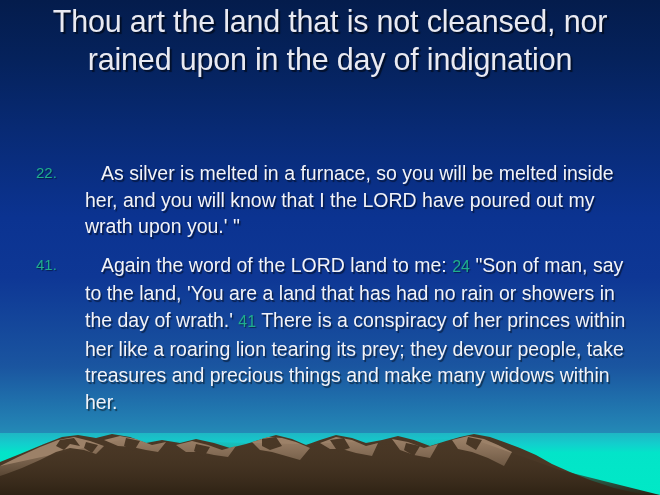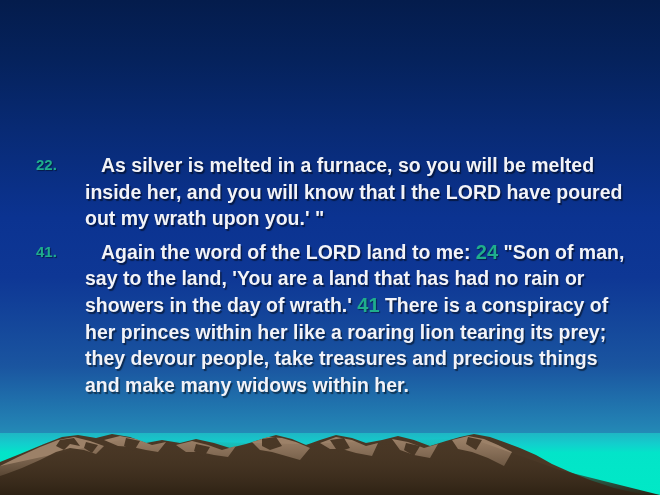--- a/index.html
+++ b/index.html
@@ -67,44 +67,43 @@
   
   .body {
     position: absolute;
     left: 0;
     top: 148px;
     width: 660px;
   }
   .verse {
     position: relative;
     display: block;
-    margin: 4px 0 7px 0;
+    margin: 12px 0 7px 0;
     padding: 0 26px 0 85px;
     color: #f2f3f8;
     font-size: 19.5px;
     line-height: 26.6px;
     text-shadow: 1.5px 1.5px 1px rgba(0,0,0,0.5);
-    font-weight: bold;
   }
   .verse-num {
     position: absolute;
     left: 36px;
     top: 3px;
     color: #1fae8c;
     font-size: 15px;
     line-height: 19px;
     text-shadow: 1px 1px 1px rgba(0,0,0,0.45);
   }
   .lead {
     display: inline-block;
     width: 16px;
   }
   .inline-num {
     color: #1fae8c;
-    font-size: 20px;
+    font-size: 16px;
     text-shadow: 1px 1px 1px rgba(0,0,0,0.45);
   }
 </style>
 </head>
 <body>
 
 <div id="slide">
 
   <div class="sea"></div>
 
@@ -141,20 +140,21 @@
 
     <defs>
       <linearGradient id="groundGrad" x1="0" y1="0" x2="0" y2="1">
         <stop offset="0%" stop-color="#4a3826" stop-opacity="0"></stop>
         <stop offset="100%" stop-color="#2e2214" stop-opacity="1"></stop>
       </linearGradient>
     </defs>
     <path d="M0 85 L0 56 L120 30 L300 34 L470 28 L560 60 L660 85 Z" fill="url(#groundGrad)"></path>
   </svg>
 
+  <div class="title">Thou art the land that is not cleansed, nor rained upon in the day of indignation</div>
 
   <div class="body">
 
     <p class="verse">
       <span class="verse-num">22.</span>
       <span class="lead"></span><span>As silver is melted in a furnace, so you will be melted inside her, and you will know that I the LORD have poured out my wrath upon you.' "</span>
     </p>
 
     <p class="verse">
       <span class="verse-num">41.</span>

